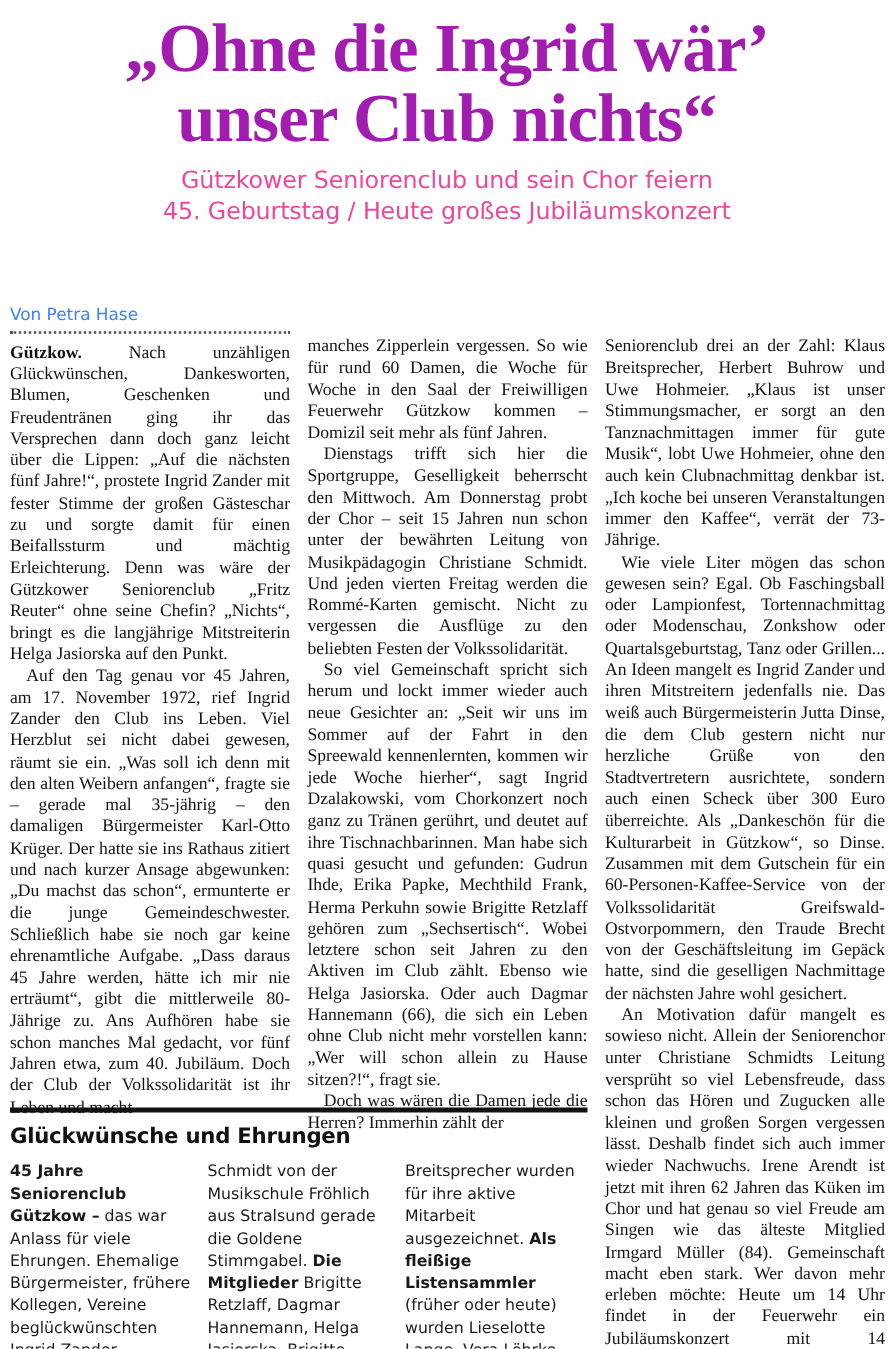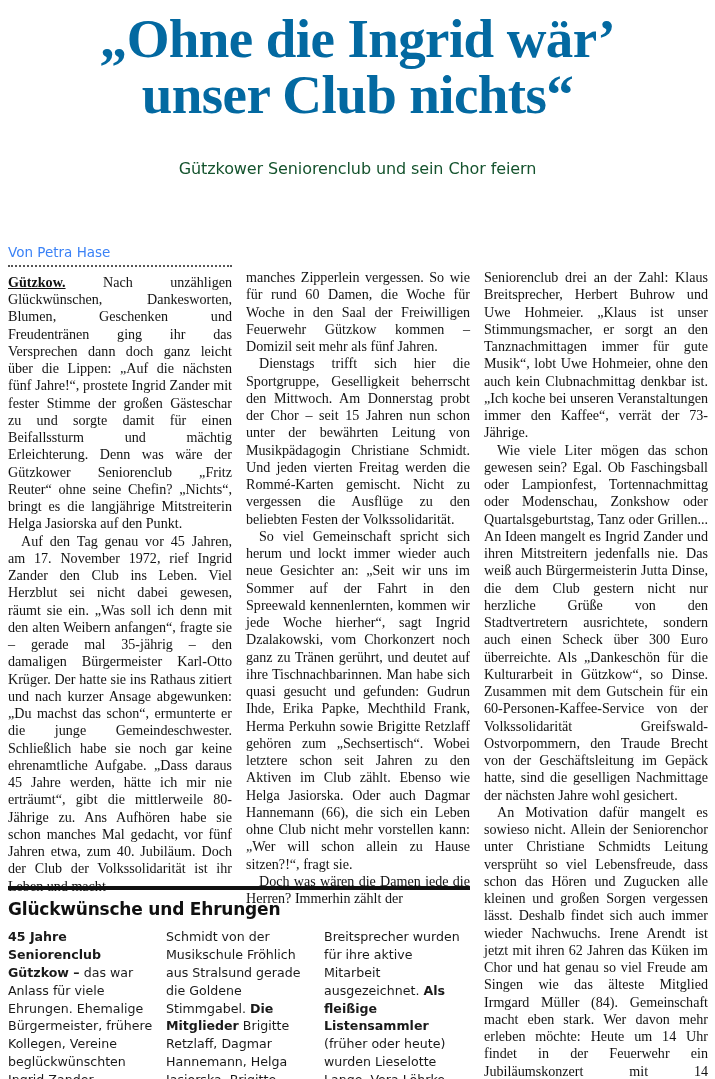--- a/index.html
+++ b/index.html
@@ -23,41 +23,41 @@
   }
 
   
   .headline {
     text-align: center;
     font-family: "Liberation Serif", serif;
     font-weight: bold;
     font-size: 55px;
     line-height: 0.99;
     letter-spacing: -0.6px;
-    color: #0369a1;
+    color: #a21caf;
     padding-top: 12px;
     margin: 0 14px;
   }
   .headline .hl-line {
     display: block;
     white-space: nowrap;
   }
   .headline .hl-line.l2 {
     margin-top: 2px;
   }
 
   
   .subhead {
     text-align: center;
     font-family: "DejaVu Sans", sans-serif;
     font-weight: 400;
-    font-size: 16px;
+    font-size: 19px;
     line-height: 1.30;
-    color: #14532d;
-    margin: 36px 30px 0 30px;
+    color: #ec4899;
+    margin: 9px 30px 0 30px;
     letter-spacing: -0.1px;
   }
   .subhead .sh-line { display: block; }
 
   
   .body-area {
     position: absolute;
     top: 244px;
     left: 8px;
     width: 700px;
@@ -94,21 +94,20 @@
   }
   .bodytext p {
     margin: 0;
     text-indent: 13px;
   }
   .bodytext p.first {
     text-indent: 0;
   }
   .bodytext b {
     font-weight: bold;
-    text-decoration: underline;
   }
 
   
   .infobox {
     position: absolute;
     left: 8px;
     top: 886px;
     width: 462px;
   }
   .infobox-rule {
@@ -145,20 +144,21 @@
 
 <div class="page">
 
   <h1 class="headline">
     <span class="hl-line l1">„Ohne die Ingrid wär’</span>
     <span class="hl-line l2">unser Club nichts“</span>
   </h1>
 
   <div class="subhead">
     <span class="sh-line">Gützkower Seniorenclub und sein Chor feiern</span>
+    <span class="sh-line">45. Geburtstag / Heute großes Jubiläumskonzert</span>
   </div>
 
   <div class="body-area">
 
     <div class="col">
       <div class="byline">Von Petra Hase</div>
       <div class="dotted-rule"></div>
       <div class="bodytext">
         <p class="first"><b>Gützkow.</b><span> Nach unzähligen Glückwünschen, Dankesworten, Blumen, Geschenken und Freudentränen ging ihr das Versprechen dann doch ganz leicht über die Lippen: „Auf die nächsten fünf Jahre!“, prostete Ingrid Zander mit fester Stimme der großen Gästeschar zu und sorgte damit für einen Beifallssturm und mächtig Erleichterung. Denn was wäre der Gützkower Seniorenclub „Fritz Reuter“ ohne seine Chefin? „Nichts“, bringt es die langjährige Mitstreiterin Helga Jasiorska auf den Punkt.</span></p>
         <p>Auf den Tag genau vor 45 Jahren, am 17. November 1972, rief Ingrid Zander den Club ins Leben. Viel Herzblut sei nicht dabei gewesen, räumt sie ein. „Was soll ich denn mit den alten Weibern anfangen“, fragte sie – gerade mal 35-jährig – den damaligen Bürgermeister Karl-Otto Krüger. Der hatte sie ins Rathaus zitiert und nach kurzer Ansage abgewunken: „Du machst das schon“, ermunterte er die junge Gemeindeschwester. Schließlich habe sie noch gar keine ehrenamtliche Aufgabe. „Dass daraus 45 Jahre werden, hätte ich mir nie erträumt“, gibt die mittlerweile 80-Jährige zu. Ans Aufhören habe sie schon manches Mal gedacht, vor fünf Jahren etwa, zum 40. Jubiläum. Doch der Club der Volkssolidarität ist ihr Leben und macht</p>

